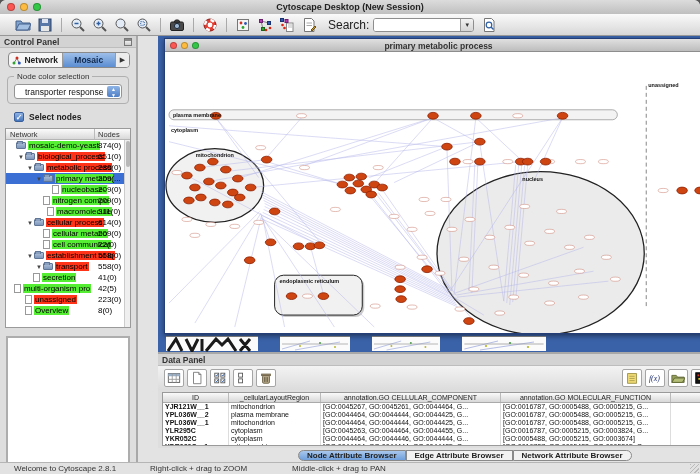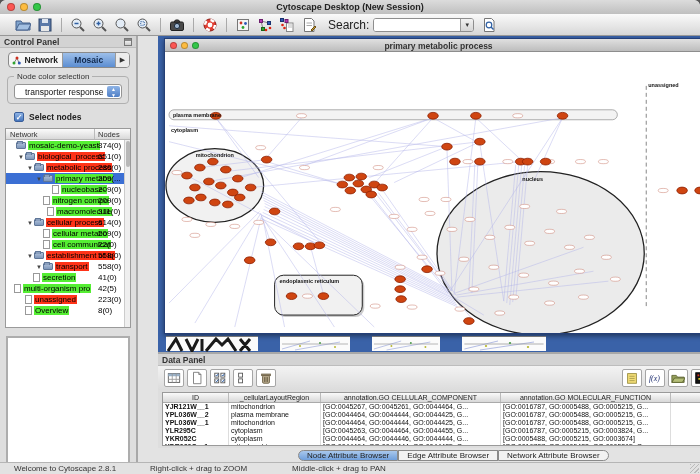--- a/index.html
+++ b/index.html
@@ -114,21 +114,21 @@
   .dt-td.id{font-weight:bold;}
   #dt-scroll{position:absolute;right:0;top:0;bottom:0;width:10px;background:#eee;border-left:1px solid #bbb;}
   #dt-scroll .thumb{position:absolute;left:1px;top:1px;width:7px;height:22px;border-radius:4px;
     background:linear-gradient(90deg,#9ec0ea,#4e84cf);}
   #dt-scroll .arr{position:absolute;left:0;right:0;height:9px;background:#ddd;border-top:1px solid #aaa;
     font-size:5px;text-align:center;color:#333;line-height:9px;}
   #dt-scroll .up{bottom:9px;} #dt-scroll .down{bottom:0;}
   
   #bottom-tabs{position:absolute;left:0;top:412px;width:562px;height:14px;display:flex;
     align-items:center;padding-left:140px;}
-  .btab{font-size:8px;font-weight:normal;color:#222;padding:1px 8px;border:1px solid #8a8a8a;
+  .btab{font-size:8px;font-weight:bold;color:#222;padding:1px 8px;border:1px solid #8a8a8a;
     background:#f2f2f2;height:11px;display:flex;align-items:center;}
   .btab:first-child{border-radius:6px 0 0 6px;}
   .btab:last-child{border-radius:0 6px 6px 0;}
   .btab.sel{background:linear-gradient(#a9c8ec,#6f9fdc);}
   
   #statusbar{position:absolute;left:0;bottom:0;width:700px;height:12px;background:#e2e2e2;
     border-top:1px solid #b5b5b5;font-size:8px;color:#333;}
   #statusbar span{position:absolute;top:1px;}
   #sb-left{left:14px;} #sb-center{left:150px;} #sb-right{left:292px;}
   #sb-grip{position:absolute;right:1px;bottom:1px;width:9px;height:9px;

